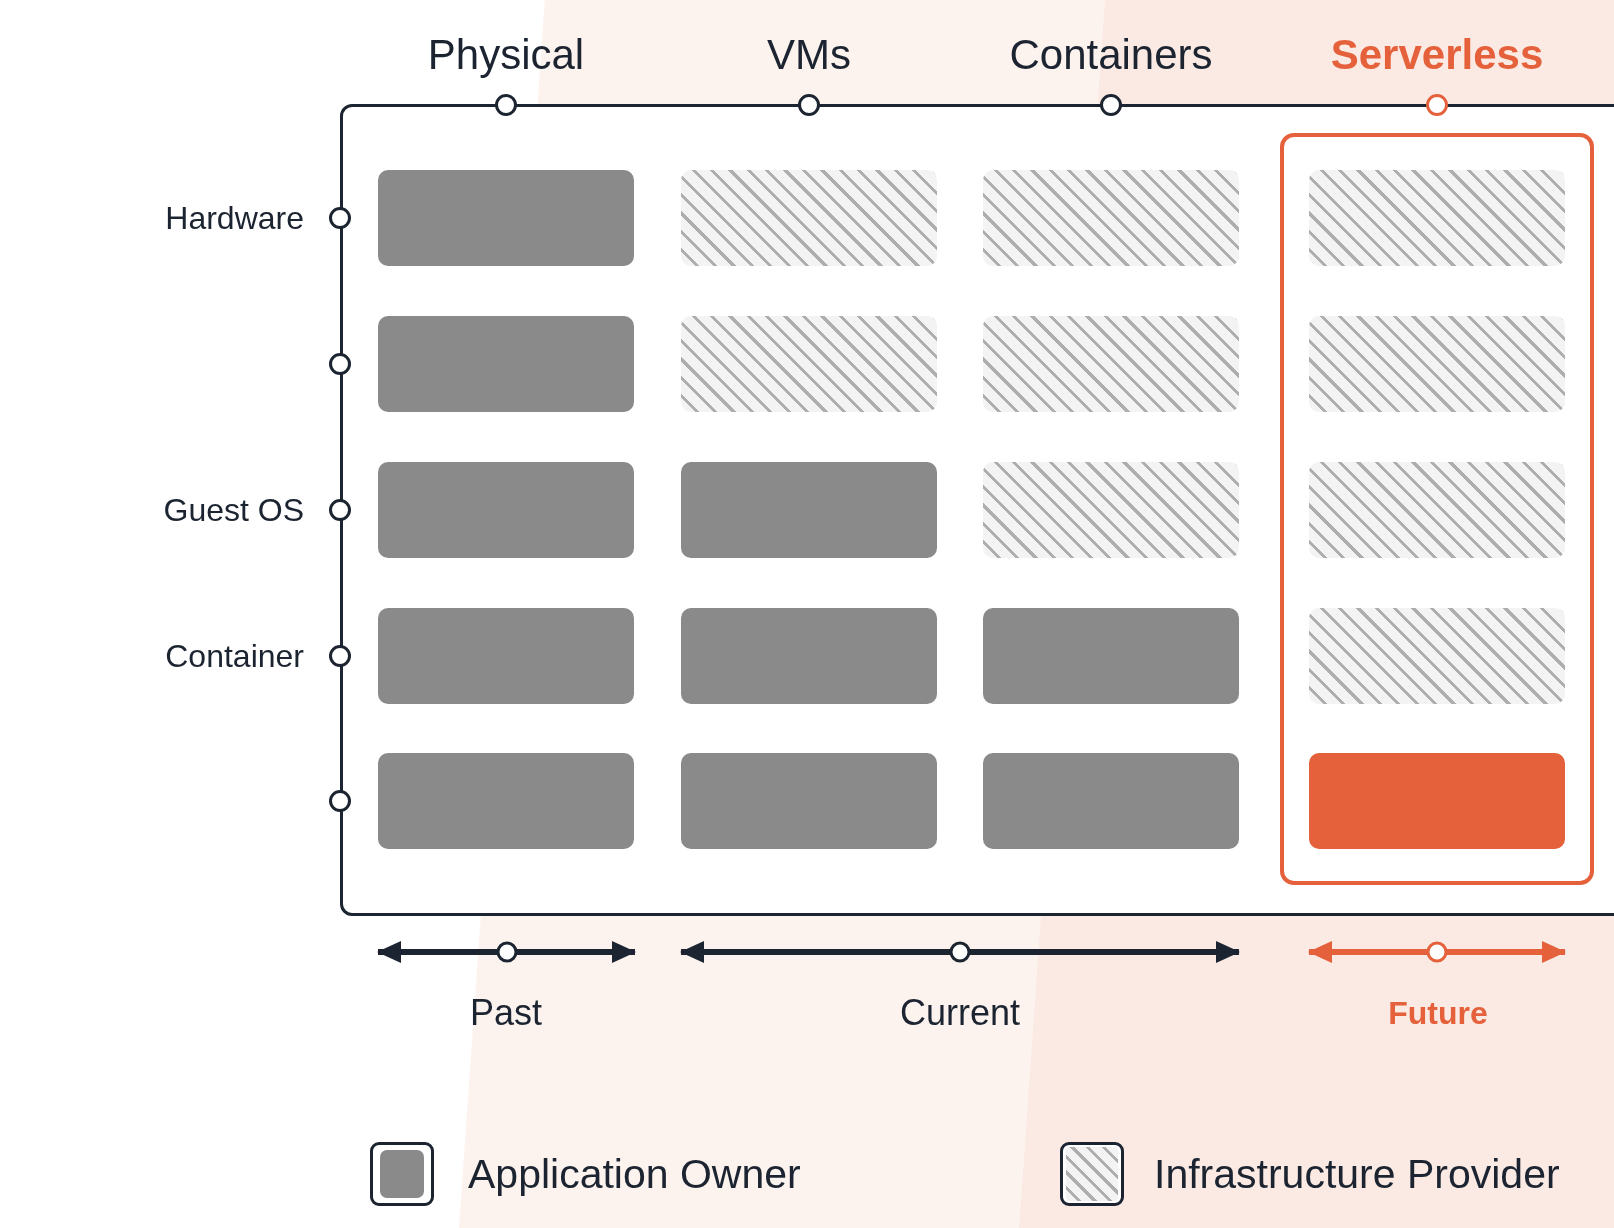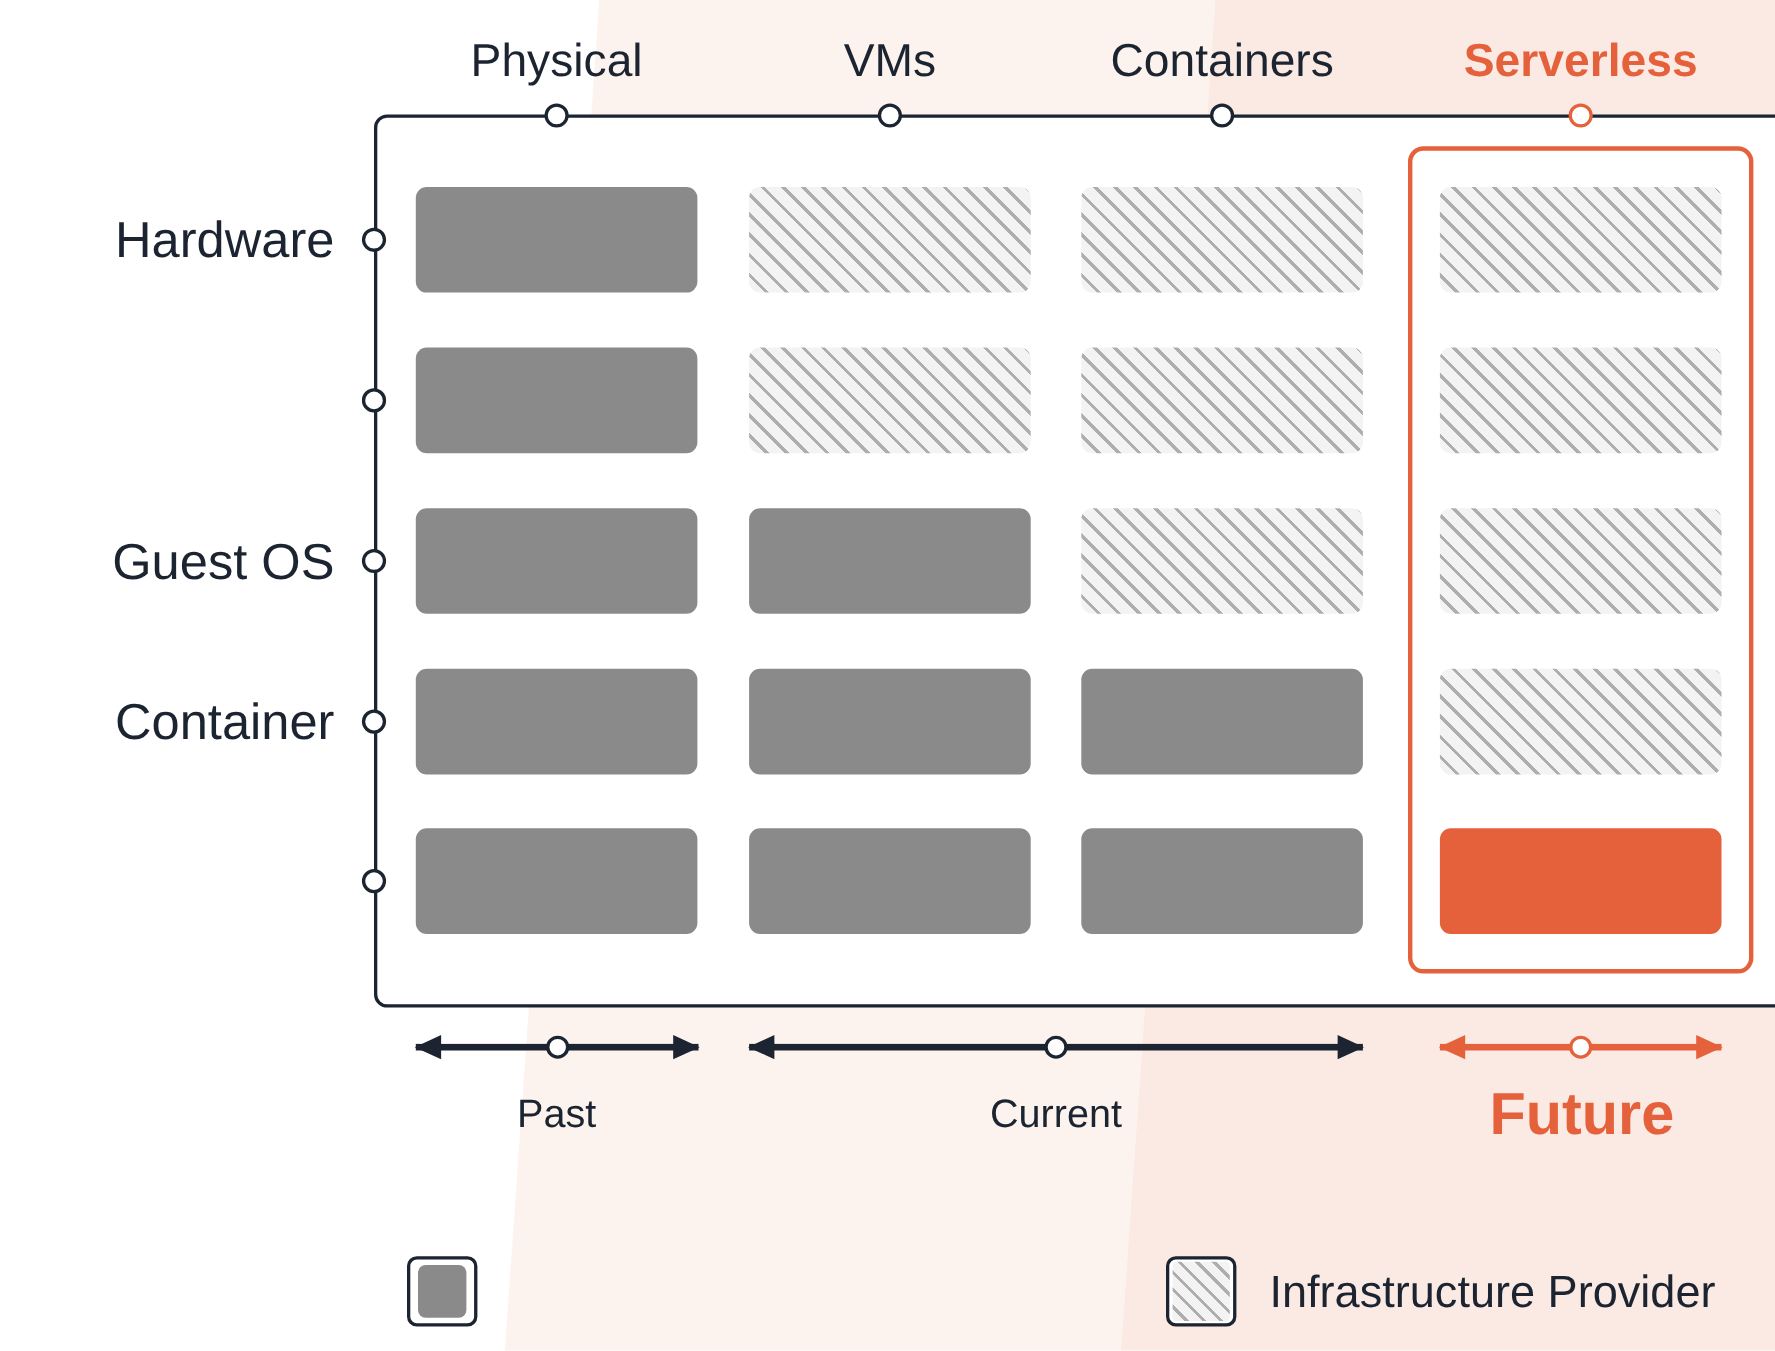--- a/index.html
+++ b/index.html
@@ -35,21 +35,21 @@
   }
 
   .node{
     position:absolute;width:22px;height:22px;box-sizing:border-box;
     border:3px solid var(--ink,#1b2430);border-radius:50%;background:#ffffff;z-index:5;
   }
   .node.accent{border-color:var(--accent,#e5613b);}
 
   .row-label{
     position:absolute;left:0;width:260px;height:64px;line-height:64px;
-    text-align:right;font-size:46px;white-space:nowrap;z-index:4;
+    text-align:right;font-size:32px;white-space:nowrap;z-index:4;
   }
 
   .cell{
     position:absolute;width:256px;height:96px;border-radius:10px;z-index:3;
   }
   .fill-owner{background:var(--owner_gray,#8a8a8a);}
   .fill-provider{
     background:repeating-linear-gradient(45deg,
       var(--hatch_bg,#f3f3f3) 0px, var(--hatch_bg,#f3f3f3) 10px,
       var(--hatch_stripe,#aeaeae) 10px, var(--hatch_stripe,#aeaeae) 13px);
@@ -66,21 +66,21 @@
   .arrow .mid-node{
     position:absolute;left:50%;top:50%;transform:translate(-50%,-50%);
     width:21px;height:21px;box-sizing:border-box;border-radius:50%;
     background:#ffffff;border:3px solid currentColor;
   }
 
   .timeline-label{
     position:absolute;top:986px;height:54px;line-height:54px;
     transform:translateX(-50%);font-size:36px;white-space:nowrap;z-index:4;
   }
-  .timeline-label.accent{color:var(--accent,#e5613b);font-weight:bold;font-size:54px;}
+  .timeline-label.accent{color:var(--accent,#e5613b);font-weight:bold;font-size:32px;}
 
   .legend-swatch{
     position:absolute;top:1142px;width:64px;height:64px;box-sizing:border-box;
     border:3px solid var(--ink,#1b2430);border-radius:9px;background:#ffffff;
     display:flex;align-items:center;justify-content:center;z-index:3;
   }
   .legend-swatch .inner-solid{width:44px;height:48px;border-radius:7px;background:var(--owner_gray,#8a8a8a);}
   .legend-swatch .inner-hatch{
     width:52px;height:54px;border-radius:4px;
     background:repeating-linear-gradient(45deg,
@@ -164,19 +164,20 @@
     <span class="mid-node"></span>
   </div>
 
   <div class="timeline-label" style="left:462px">Past</div>
   <div class="timeline-label" style="left:916px">Current</div>
   <div class="timeline-label accent" style="left:1394px">Future</div>
 
   <div class="legend-swatch" style="left:326px">
     <span class="inner-solid"></span>
   </div>
+  <div class="legend-label" style="left:424px">Application Owner</div>
 
   <div class="legend-swatch" style="left:1016px">
     <span class="inner-hatch"></span>
   </div>
   <div class="legend-label" style="left:1110px">Infrastructure Provider</div>
 
 </div>
 
 </body></html>

